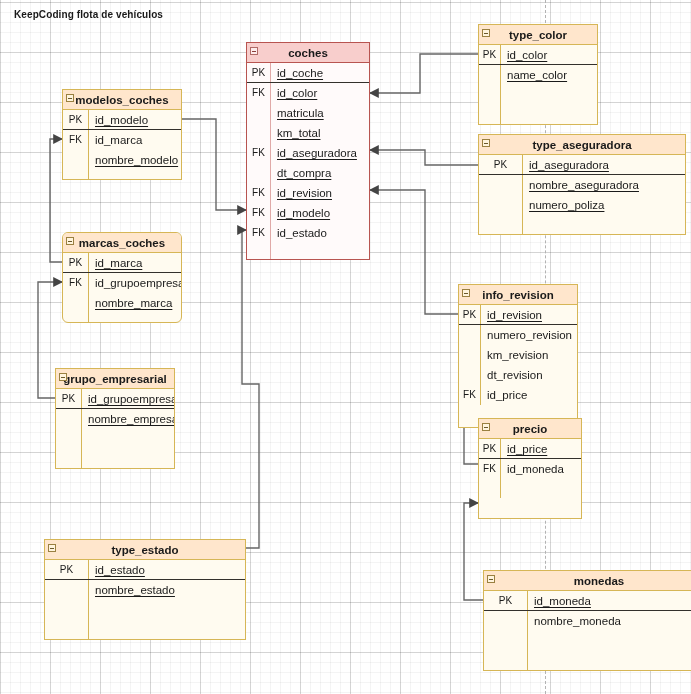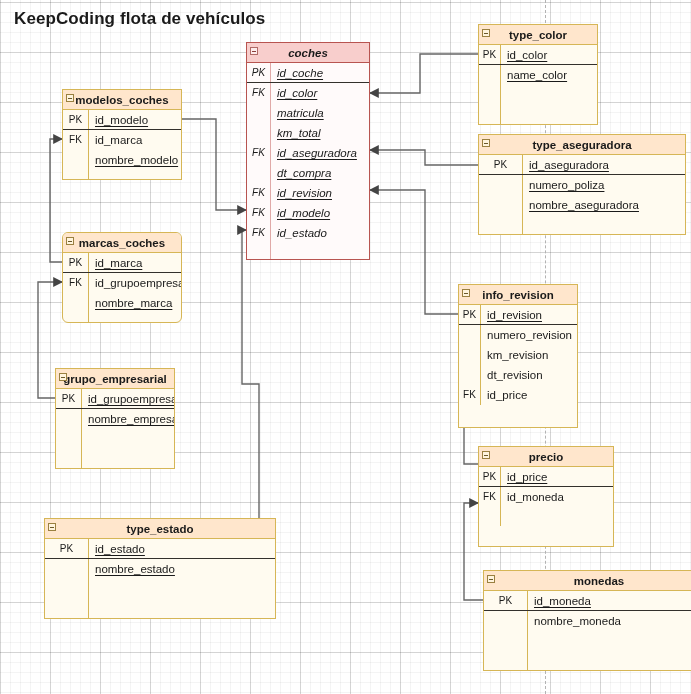--- a/index.html
+++ b/index.html
@@ -41,38 +41,37 @@
     top: 0;
     height: 694px;
     width: 0;
     border-left: 1px dashed #b3b3b3;
   }
 
   .diagram-title {
     position: absolute;
     left: 14px;
     top: 9px;
-    font-size: 17px;
+    font-size: 10px;
     font-weight: bold;
     color: #1a1a1a;
     white-space: nowrap;
     letter-spacing: 0.1px;
   }
 
   .entity {
     position: absolute;
     box-sizing: border-box;
     border: 1px solid #d6b656;
     background: #fffbf0;
     overflow: hidden;
   }
   .entity.pink {
     border: 1px solid #b85450;
     background: #fffafa;
-    font-style: italic;
   }
 
   .entity-header {
     position: relative;
     box-sizing: border-box;
     height: 20px;
     line-height: 20px;
     text-align: center;
     font-size: 11.5px;
     font-weight: bold;
@@ -291,21 +290,21 @@
           <div class="row">
             <div class="key-cell" style="flex-basis: 26px; width: 26px;"></div>
             <div class="attr-cell underline"><span>nombre_empresa</span></div>
           </div>
           <div class="filler" style="height: 39px;">
             <div class="key-cell" style="flex-basis: 26px; width: 26px;"></div>
             <div class="attr-cell"></div>
           </div>
         </div>
       </div>
-      <div class="entity" style="left: 44px; top: 518px; width: 232px; height: 101px;">
+      <div class="entity" style="left: 44px; top: 539px; width: 202px; height: 101px;">
         <div class="entity-header"><span class="collapse-icon"></span><span>type_estado</span></div>
         <div class="entity-body">
           <div class="row pk-row">
             <div class="key-cell" style="flex-basis: 44px; width: 44px;">PK</div>
             <div class="attr-cell underline"><span>id_estado</span></div>
           </div>
           <div class="row">
             <div class="key-cell" style="flex-basis: 44px; width: 44px;"></div>
             <div class="attr-cell underline"><span>nombre_estado</span></div>
           </div>
@@ -334,25 +333,25 @@
       </div>
       <div class="entity" style="left: 478px; top: 134px; width: 208px; height: 101px;">
         <div class="entity-header"><span class="collapse-icon"></span><span>type_aseguradora</span></div>
         <div class="entity-body">
           <div class="row pk-row">
             <div class="key-cell" style="flex-basis: 44px; width: 44px;">PK</div>
             <div class="attr-cell underline"><span>id_aseguradora</span></div>
           </div>
           <div class="row">
             <div class="key-cell" style="flex-basis: 44px; width: 44px;"></div>
+            <div class="attr-cell underline"><span>nombre_aseguradora</span></div>
+          </div>
+          <div class="row">
+            <div class="key-cell" style="flex-basis: 44px; width: 44px;"></div>
             <div class="attr-cell underline"><span>numero_poliza</span></div>
-          </div>
-          <div class="row">
-            <div class="key-cell" style="flex-basis: 44px; width: 44px;"></div>
-            <div class="attr-cell underline"><span>nombre_aseguradora</span></div>
           </div>
           <div class="filler" style="height: 19px;">
             <div class="key-cell" style="flex-basis: 44px; width: 44px;"></div>
             <div class="attr-cell"></div>
           </div>
         </div>
       </div>
       <div class="entity" style="left: 458px; top: 284px; width: 120px; height: 144px;">
         <div class="entity-header"><span class="collapse-icon"></span><span>info_revision</span></div>
         <div class="entity-body">
@@ -371,21 +370,21 @@
           <div class="row">
             <div class="key-cell" style="flex-basis: 22px; width: 22px;"></div>
             <div class="attr-cell"><span>dt_revision</span></div>
           </div>
           <div class="row">
             <div class="key-cell" style="flex-basis: 22px; width: 22px;">FK</div>
             <div class="attr-cell"><span>id_price</span></div>
           </div>
         </div>
       </div>
-      <div class="entity" style="left: 478px; top: 446px; width: 136px; height: 101px;">
+      <div class="entity" style="left: 478px; top: 418px; width: 104px; height: 101px;">
         <div class="entity-header"><span class="collapse-icon"></span><span>precio</span></div>
         <div class="entity-body">
           <div class="row pk-row">
             <div class="key-cell" style="flex-basis: 22px; width: 22px;">PK</div>
             <div class="attr-cell underline"><span>id_price</span></div>
           </div>
           <div class="row">
             <div class="key-cell" style="flex-basis: 22px; width: 22px;">FK</div>
             <div class="attr-cell"><span>id_moneda</span></div>
           </div>

